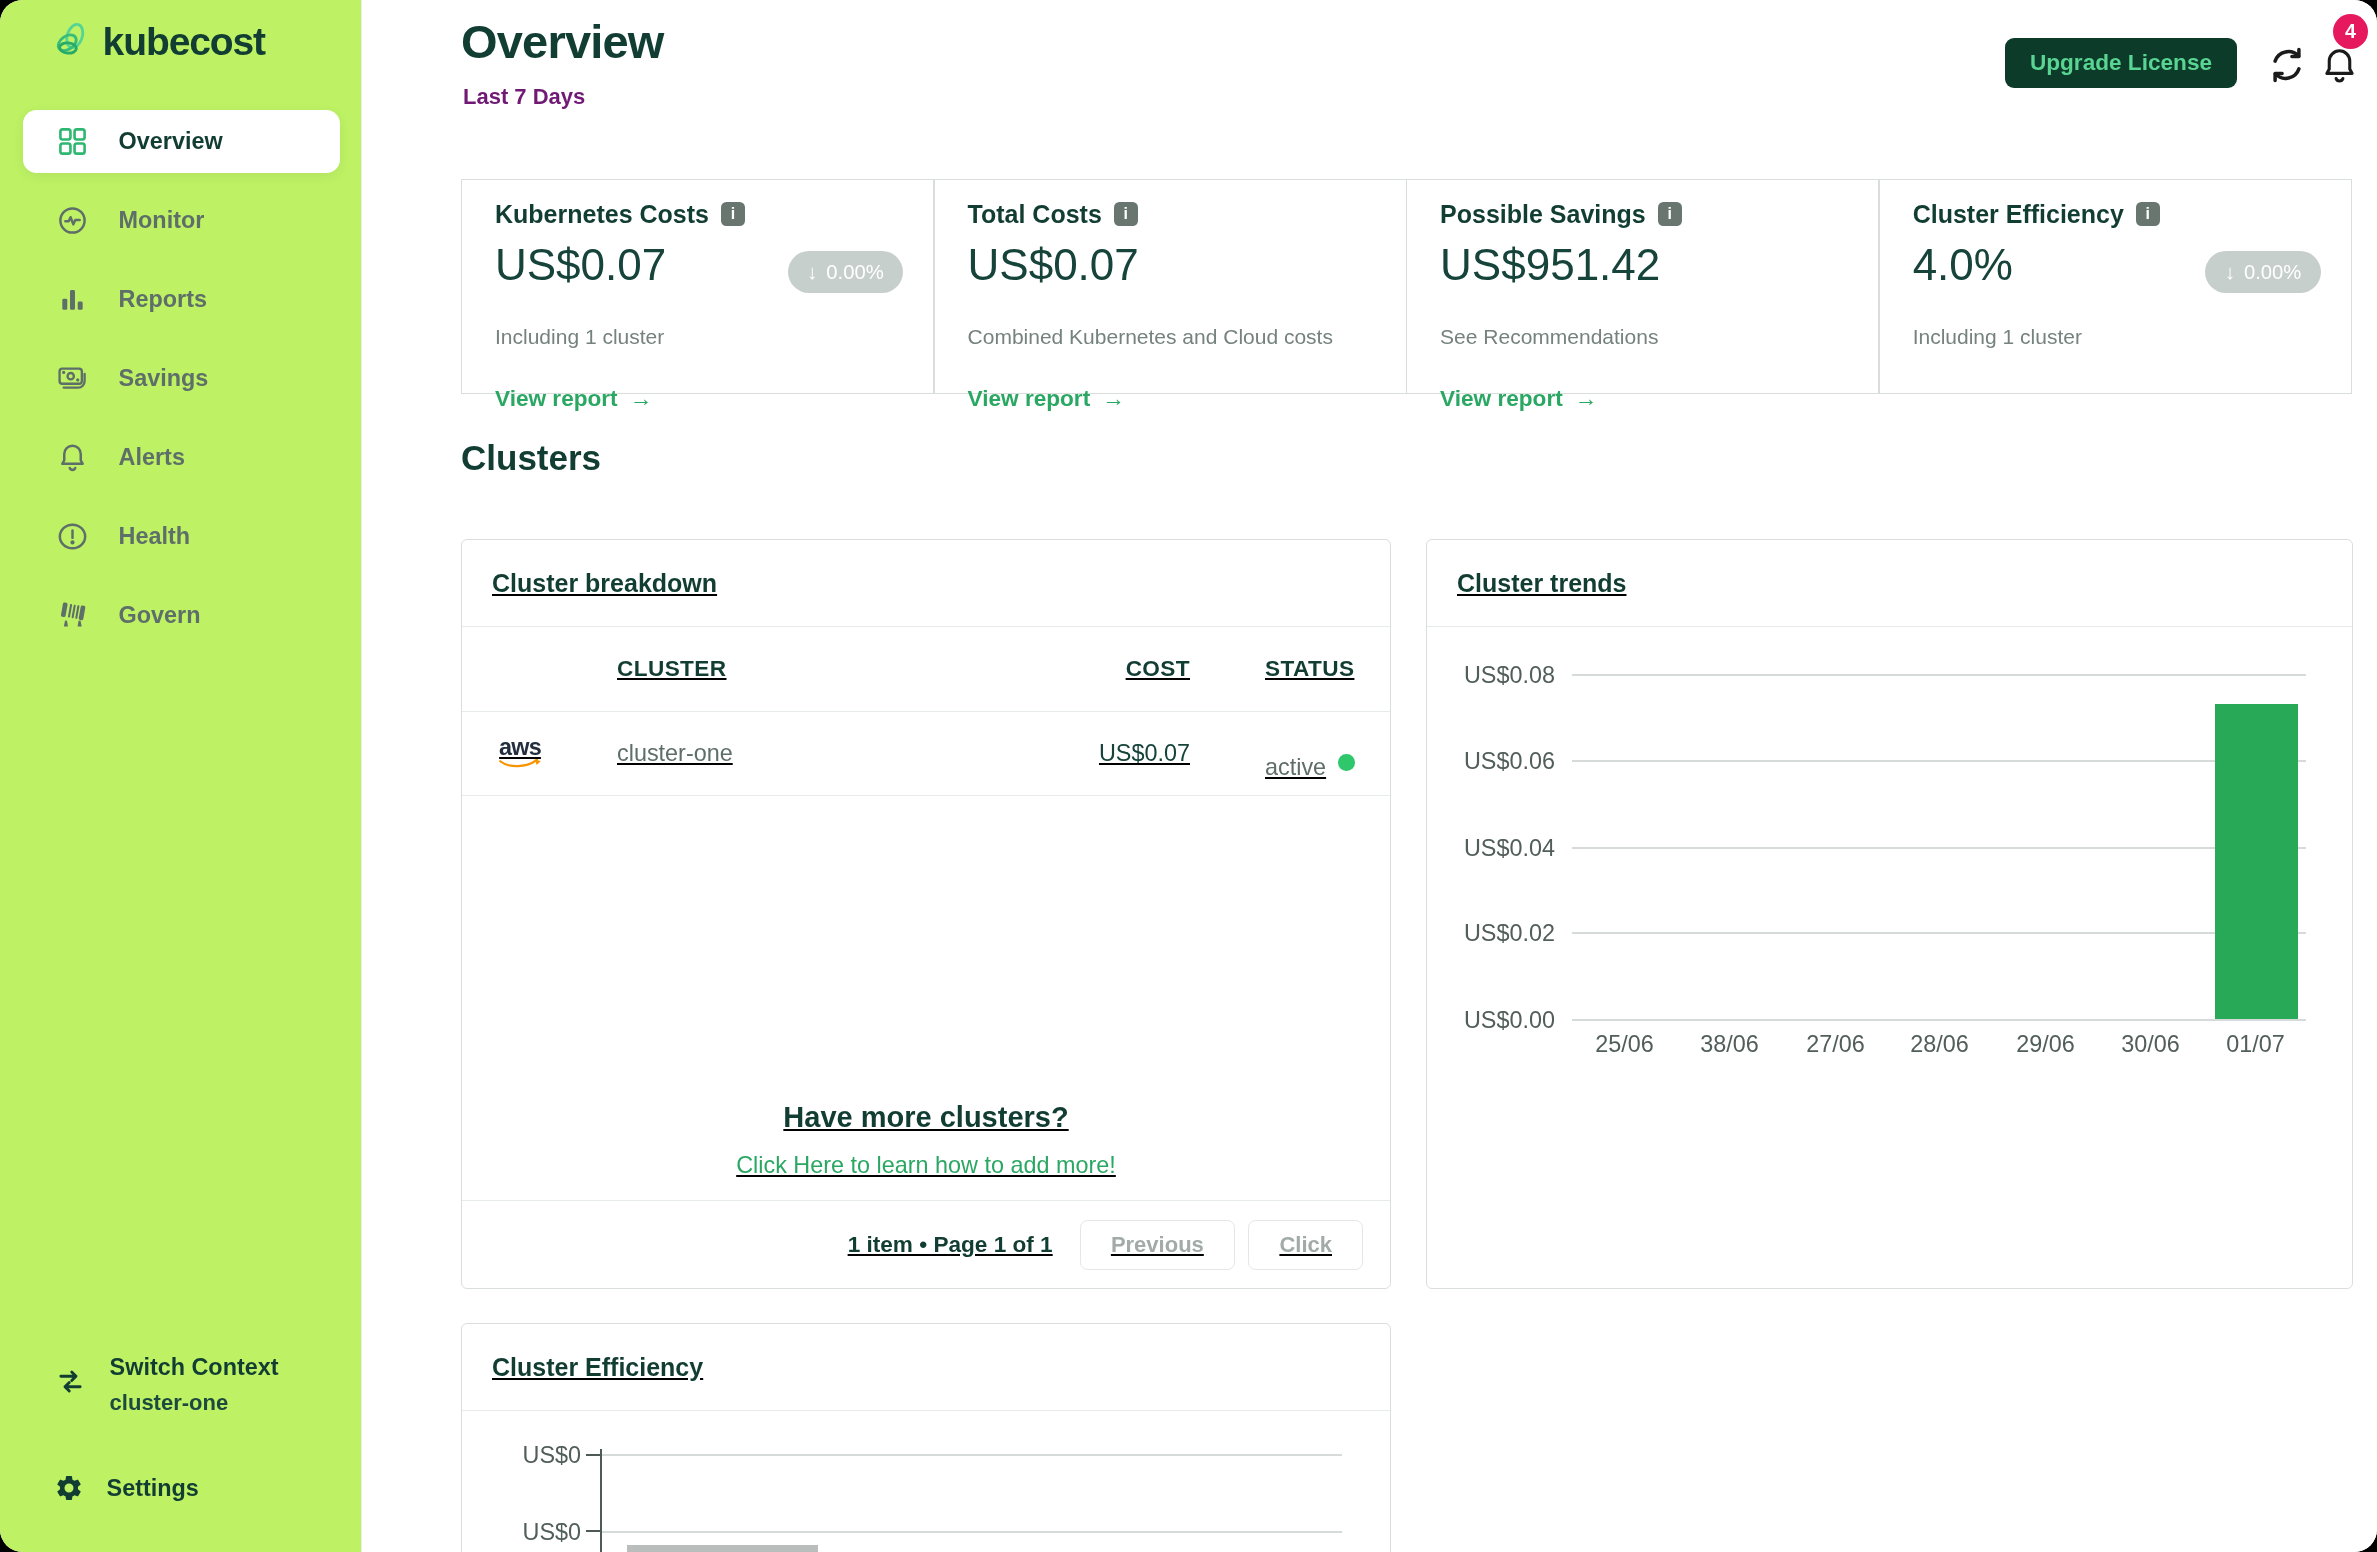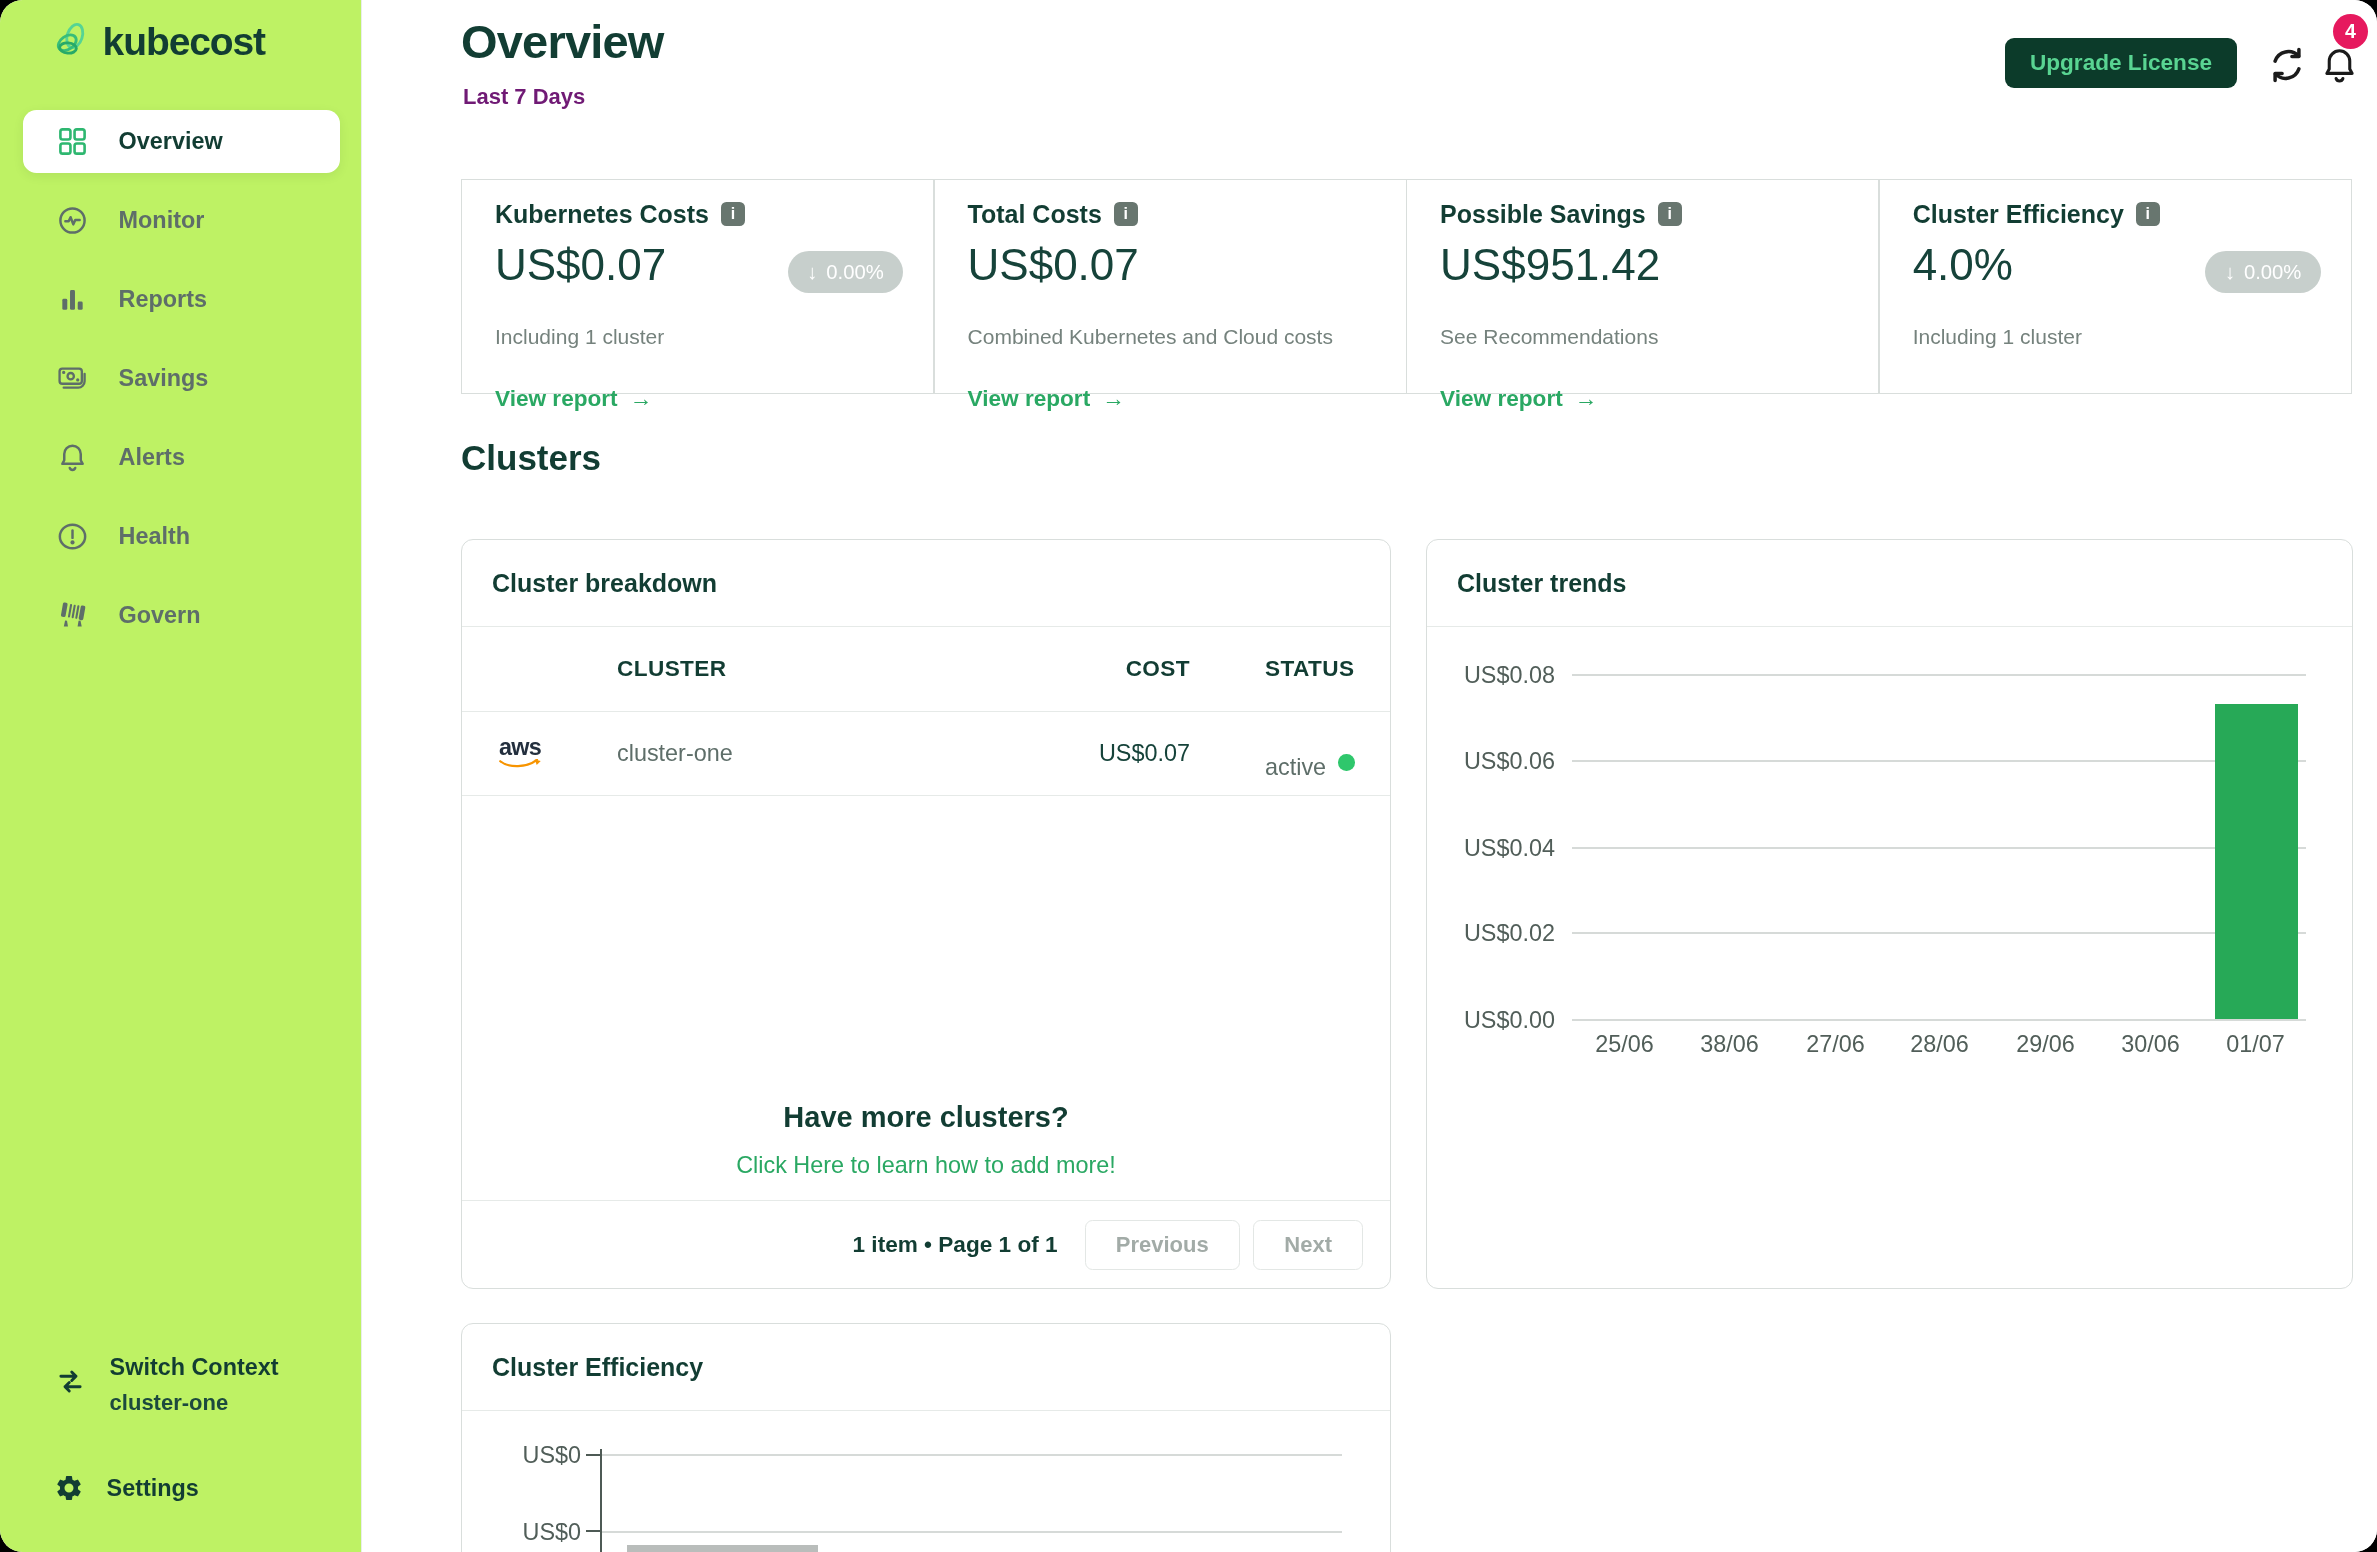--- a/index.html
+++ b/index.html
@@ -42,21 +42,21 @@
              display:flex; align-items:center; justify-content:center; cursor:pointer; font-style:normal; }
   .c-value { position:absolute; left:33px; top:60px; font-size:44px; font-weight:500; color:#16433a; }
   .c-pill { position:absolute; right:30px; top:71px; height:42px; border-radius:21px; background:#c7cfcc; color:#fff;
             font-size:20.3px; display:flex; align-items:center; gap:9px; padding:0 19.6px; }
   .c-sub { position:absolute; left:33px; top:145px; font-size:21px; color:#75827d; }
   .c-link { position:absolute; left:33px; top:176px; font-size:22.6px; font-weight:700; color:#2aa863;
             display:flex; gap:12px; cursor:pointer; text-decoration:none;margin-top:30px; }
 
   .clusters-h { position:absolute; top:438px; left:99px; font-size:35px; font-weight:700; color:#123d33; }
 
-  .panel { position:absolute; border:0.8px solid #d9dedc; border-radius:12px; background:#fff; overflow:hidden; }
+  .panel { position:absolute; border:0.8px solid #d9dedc; border-radius:6px; background:#fff; overflow:hidden;text-decoration:underline; }
   .panel-h { height:87px; border-bottom:0.8px solid #e6eae8; display:flex; align-items:center; padding-left:30px;
              font-size:25px; font-weight:700; color:#123d33; }
 
   
   .breakdown { top:539px; left:99px; width:930px; height:750px; }
   .bd-grid { display:grid; grid-template-columns:125px 422px 151px 1fr; align-items:center; padding:0 30px; }
   .bd-thead { height:85px; border-bottom:0.8px solid #e6eae8; font-size:22.6px; font-weight:700; color:#123d33; letter-spacing:0.4px; }
   .bd-row { height:84px; border-bottom:0.8px solid #e6eae8; font-size:23.4px; cursor:pointer; }
   .col-cost { text-align:right; }
   .col-status { padding-left:75px; display:flex; align-items:flex-start; gap:12px;margin-top:28px; }
@@ -290,21 +290,21 @@
           <span class="dot"></span>
         </span>
       </div>
       <div class="bd-empty">
         <div class="empty-t">Have more clusters?</div>
         <a class="empty-l">Click Here to learn how to add more!</a>
       </div>
       <div class="bd-footer">
         <span class="pg-summary">1 item • Page 1 of 1</span>
         <button class="pg-btn">Previous</button>
-        <button class="pg-btn">Next</button>
+        <button class="pg-btn">Click</button>
       </div>
     </section>
 
     <section class="panel trends">
       <div class="panel-h">Cluster trends</div>
       <div>
         <div class="gl" style="top:134px;"></div>
         <div class="gl" style="top:220px;"></div>
         <div class="gl" style="top:307px;"></div>
         <div class="gl" style="top:392px;"></div>

